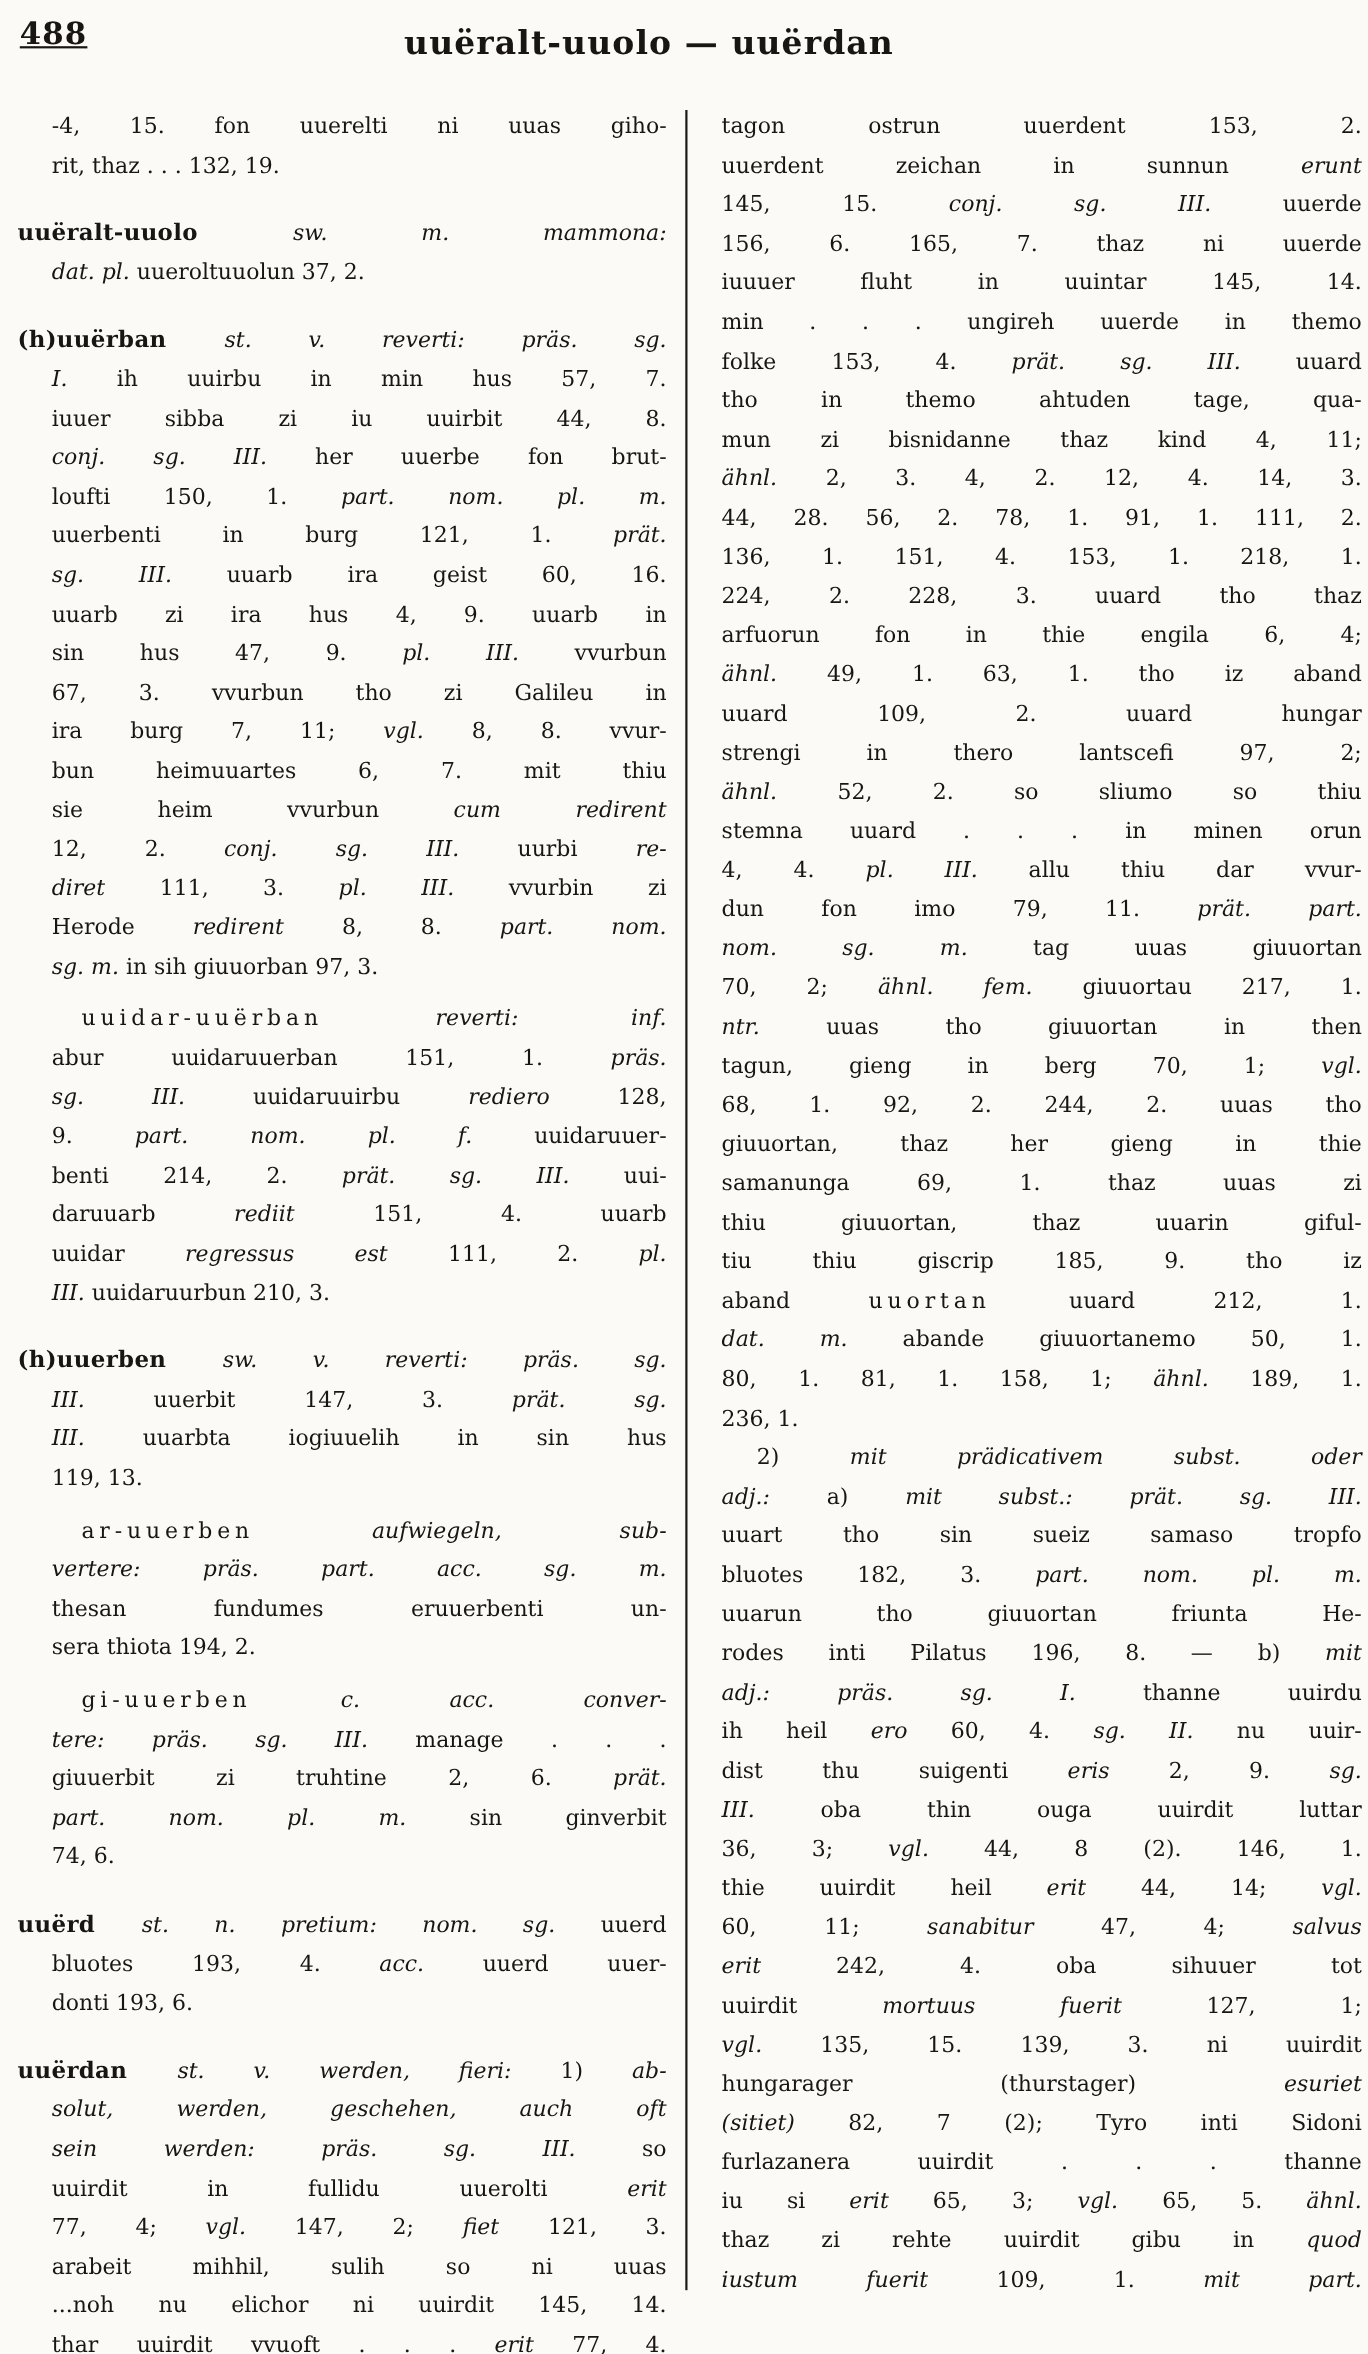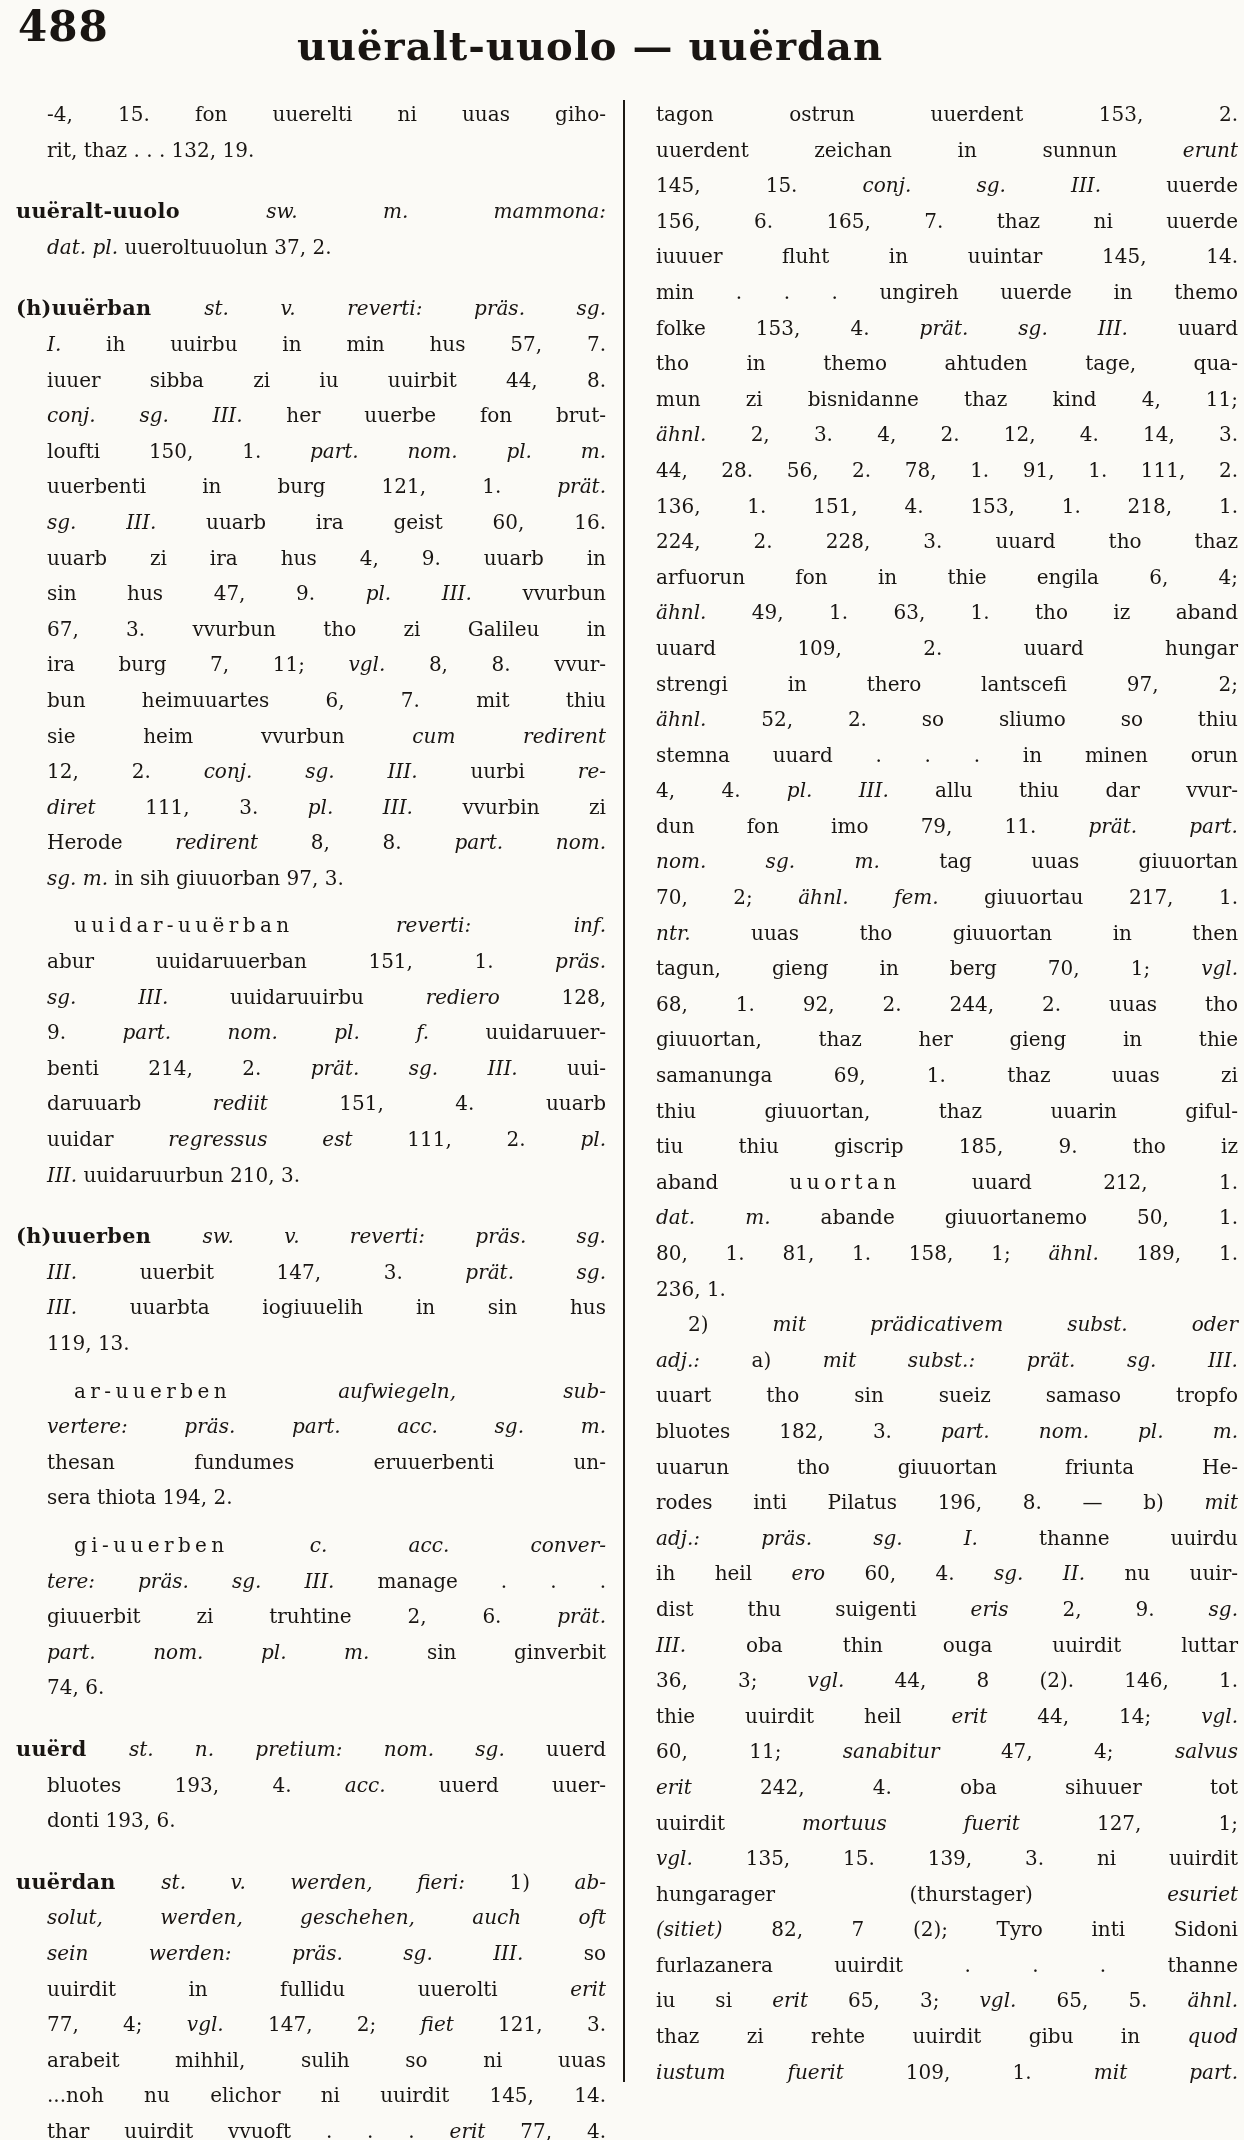--- a/index.html
+++ b/index.html
@@ -6,26 +6,26 @@
   body{
     width:1244px;height:2140px;
     background:#fbfaf6;
     font-family:"DejaVu Serif","Liberation Serif",serif;
     color:#191512;
     position:relative;
     overflow:hidden;
   }
   .page{position:absolute;inset:0;}
   .page-number{
-    position:absolute;left:18px;top:2px;
-    font-size:42px;font-weight:bold;letter-spacing:1px;
+    position:absolute;left:18px;top:14px;
+    font-size:28px;font-weight:bold;letter-spacing:1px;text-decoration:underline;
   }
   .running-head{
     position:absolute;left:0;top:22px;width:1180px;
-    text-align:center;font-size:40px;font-weight:bold;letter-spacing:1px;
+    text-align:center;font-size:30px;font-weight:bold;letter-spacing:1px;
   }
   .column-divider{
     position:absolute;left:623px;top:100px;
     width:2px;height:1982px;background:#1c1914;
   }
   .col{
     position:absolute;top:97px;
     font-size:20px;line-height:35.6px;
   }
   #col-left{left:16px;width:590px;}

